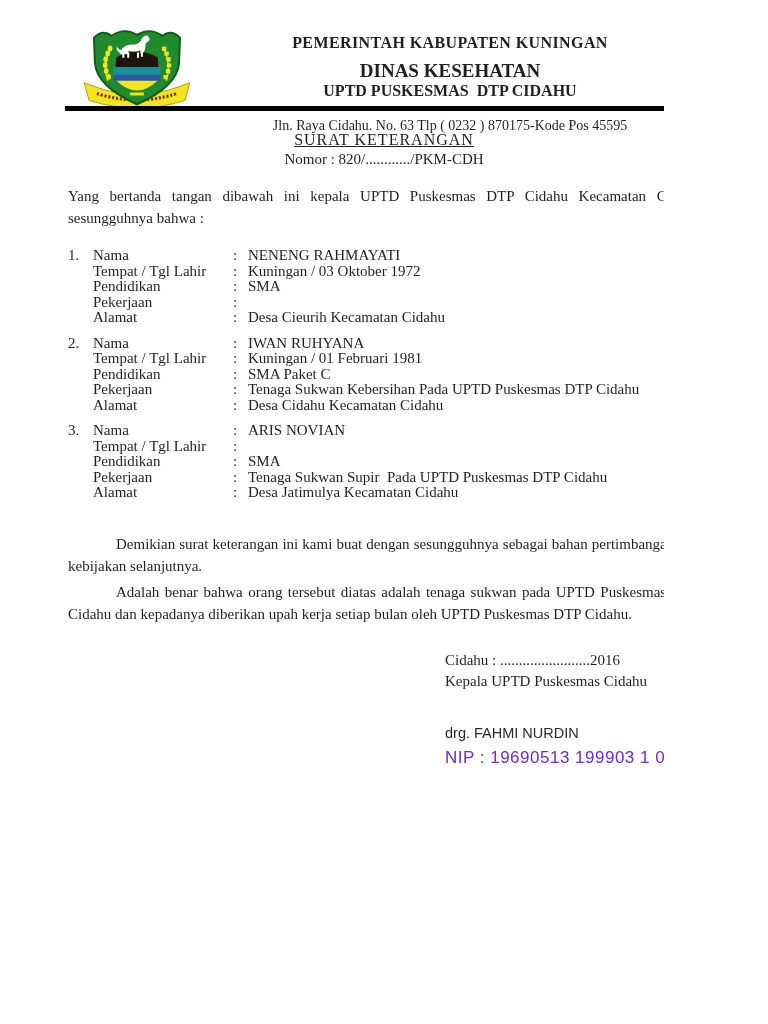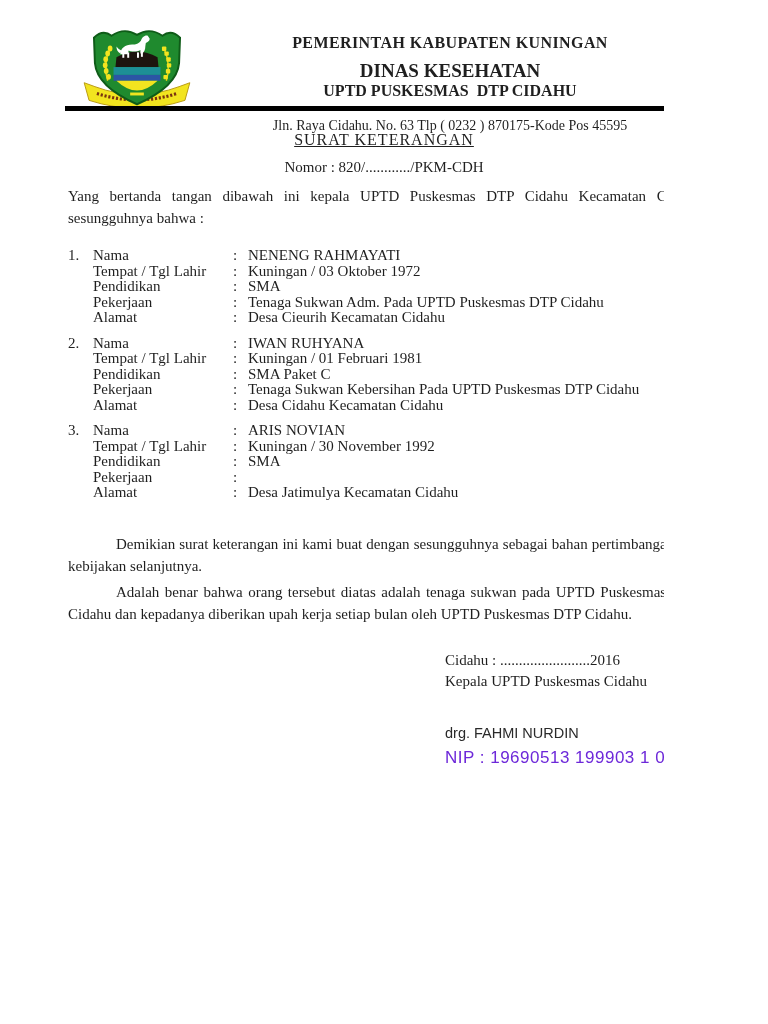--- a/index.html
+++ b/index.html
@@ -12,21 +12,21 @@
   .header-text { position:absolute; left:198px; top:34px; width:504px; text-align:center; }
   .hdr1 { font-size:16px; font-weight:bold; letter-spacing:0.4px; white-space:pre-wrap; }
   .hdr2 { font-size:19px; font-weight:bold; margin-top:8px; white-space:pre-wrap; }
   .hdr3 { font-size:16px; font-weight:bold; white-space:pre-wrap; }
   .hdr4 { font-size:14px; margin-top:18px; white-space:pre-wrap; }
   .rule { position:absolute; left:65px; top:106px; width:636px; height:5px; background:#000; }
 
   
   .title-block { position:absolute; left:0; top:131px; width:768px; text-align:center; }
   .doc-title { font-size:16px; font-weight:normal; text-decoration:underline; letter-spacing:1px; display:inline-block; }
-  .doc-number { font-size:15px; margin-top:10px; }
+  .doc-number { font-size:15px; margin-top:2px; }
 
   
   .intro { position:absolute; left:68px; top:186px; width:632px; font-size:15px; line-height:21.5px; text-align:justify; }
 
   
   .people { position:absolute; left:68px; top:248px; width:632px; }
   .person { margin-bottom:10px; }
   .prow { display:grid; grid-template-columns:25px 140px 15px 1fr; font-size:15px; line-height:15.5px; }
   .prow.mt2 { margin-top:0; }
   .pvalue { white-space:pre-wrap; }
@@ -129,21 +129,20 @@
       <div class="prow">
         <span></span>
         <span>Pendidikan</span>
         <span>:</span>
         <span class="pvalue">SMA</span>
       </div>
       <div class="prow mt2">
         <span></span>
         <span>Pekerjaan</span>
         <span>:</span>
-        <span class="pvalue">Tenaga Sukwan Adm. Pada UPTD Puskesmas DTP Cidahu</span>
       </div>
       <div class="prow mt2">
         <span></span>
         <span>Alamat</span>
         <span>:</span>
         <span class="pvalue">Desa Cieurih Kecamatan Cidahu</span>
       </div>
     </div>
 
     <div class="person">
@@ -183,32 +182,32 @@
       <div class="prow">
         <span>3.</span>
         <span>Nama</span>
         <span>:</span>
         <span class="pvalue">ARIS NOVIAN</span>
       </div>
       <div class="prow">
         <span></span>
         <span>Tempat / Tgl Lahir</span>
         <span>:</span>
-        <span class="pvalue">Kuningan / 30 November 1992</span>
       </div>
       <div class="prow">
         <span></span>
         <span>Pendidikan</span>
         <span>:</span>
         <span class="pvalue">SMA</span>
       </div>
       <div class="prow mt2">
         <span></span>
         <span>Pekerjaan</span>
         <span>:</span>
+        <span class="pvalue">Tenaga Sukwan Supir  Pada UPTD Puskesmas DTP Cidahu</span>
       </div>
       <div class="prow mt2">
         <span></span>
         <span>Alamat</span>
         <span>:</span>
         <span class="pvalue">Desa Jatimulya Kecamatan Cidahu</span>
       </div>
     </div>
 
   </div>

